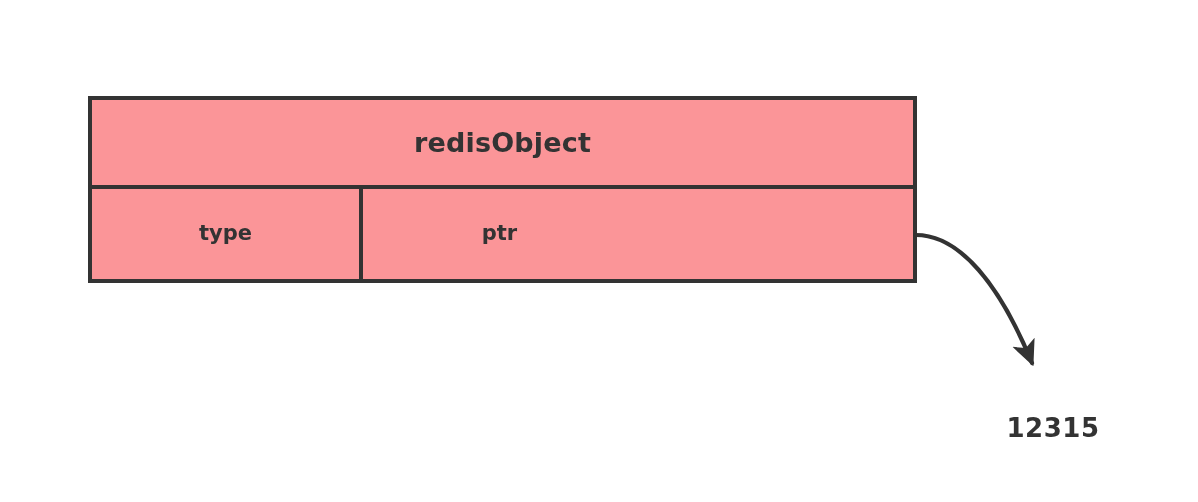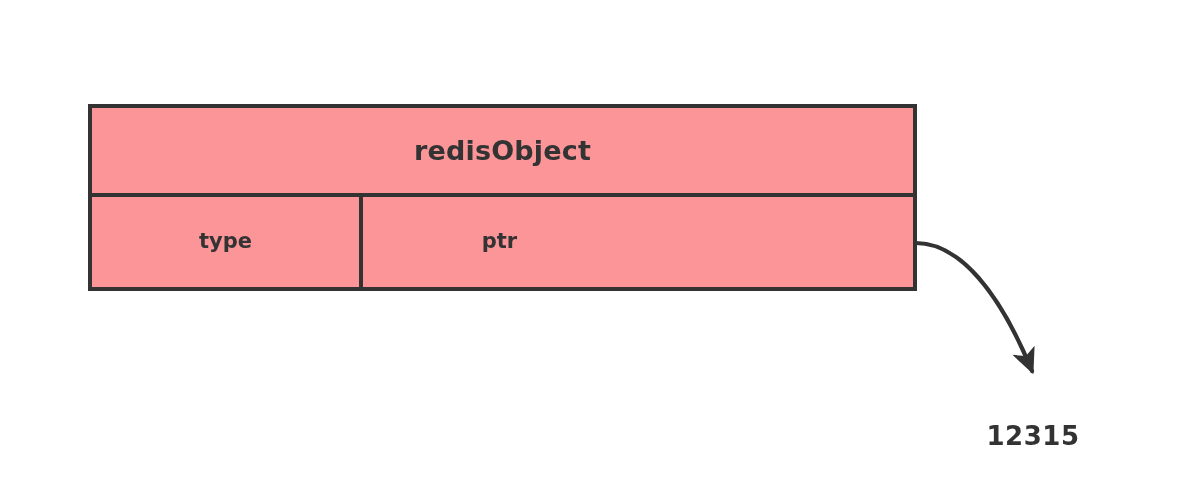--- a/index.html
+++ b/index.html
@@ -15,21 +15,20 @@
     font-family: "DejaVu Sans", "Liberation Sans", sans-serif;
     -webkit-font-smoothing: antialiased;
   }
 
   #canvas {
     position: absolute;
     left: 0;
     top: 0;
     width: 1198px;
     height: 357px;
-    margin-top: 8px;
   }
 
   
   .struct-box {
     position: absolute;
     left: 88px;
     top: 96px;
     width: 829px;
     height: 187px;
     box-sizing: border-box;
@@ -91,21 +90,21 @@
     left: 0;
     top: 0;
     width: 1198px;
     height: 502px;
     pointer-events: none;
   }
 
   
   .ptr-target {
     position: absolute;
-    left: 963px;
+    left: 983px;
     top: 413px;
     width: 140px;
     text-align: center;
     color: #333333;
     font-size: 26px;
     font-weight: bold;
     letter-spacing: 0.5px;
   }
 </style>
 </head>

